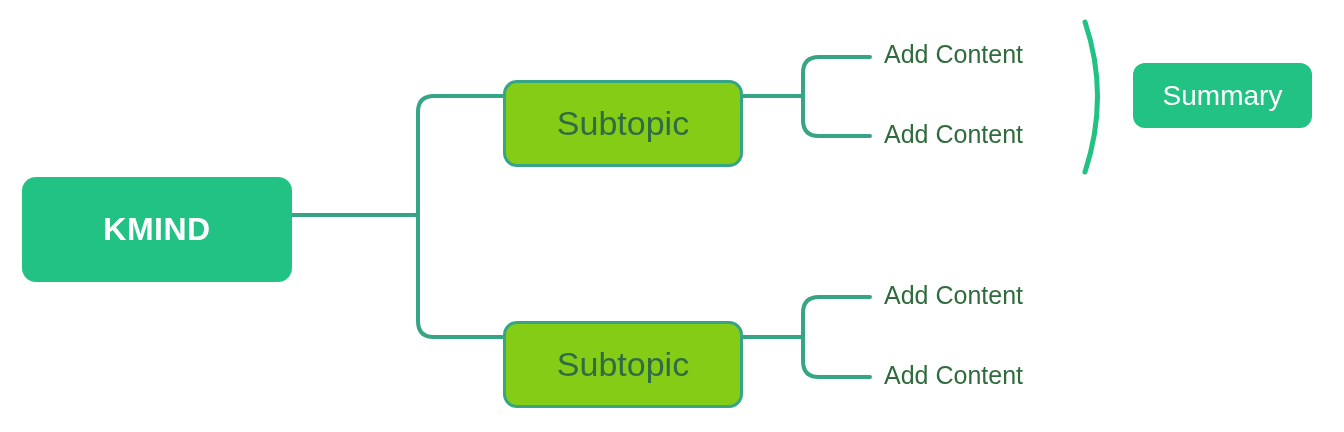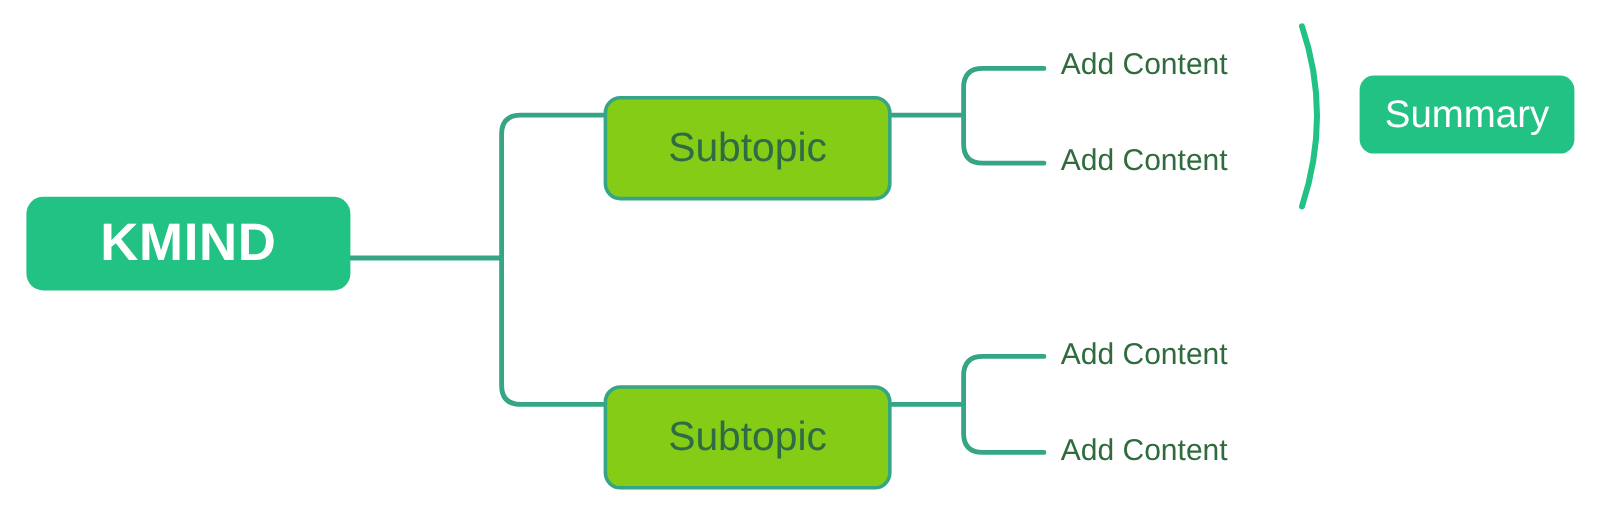--- a/index.html
+++ b/index.html
@@ -27,39 +27,39 @@
   .node {
     position: absolute;
     box-sizing: border-box;
     display: flex;
     align-items: center;
     justify-content: center;
     white-space: nowrap;
   }
   .node-root {
     left: 22px;
-    top: 164px;
+    top: 177px;
     width: 270px;
-    height: 78px;
+    height: 105px;
     border-radius: 14px;
     background: #22c184;
     color: #ffffff;
-    font-size: 44px;
+    font-size: 32px;
     font-weight: bold;
     letter-spacing: 0.5px;
   }
   .node-summary {
     left: 1133px;
     top: 63px;
     width: 179px;
     height: 65px;
     border-radius: 12px;
     background: #22c184;
     color: #ffffff;
-    font-size: 32px;
+    font-size: 28px;
     font-weight: normal;
     text-align: right;
   }
   .node-subtopic {
     width: 240px;
     height: 87px;
     border-radius: 14px;
     background: #84cc16;
     border: 3px solid #35a585;
     color: #2f6b45;

